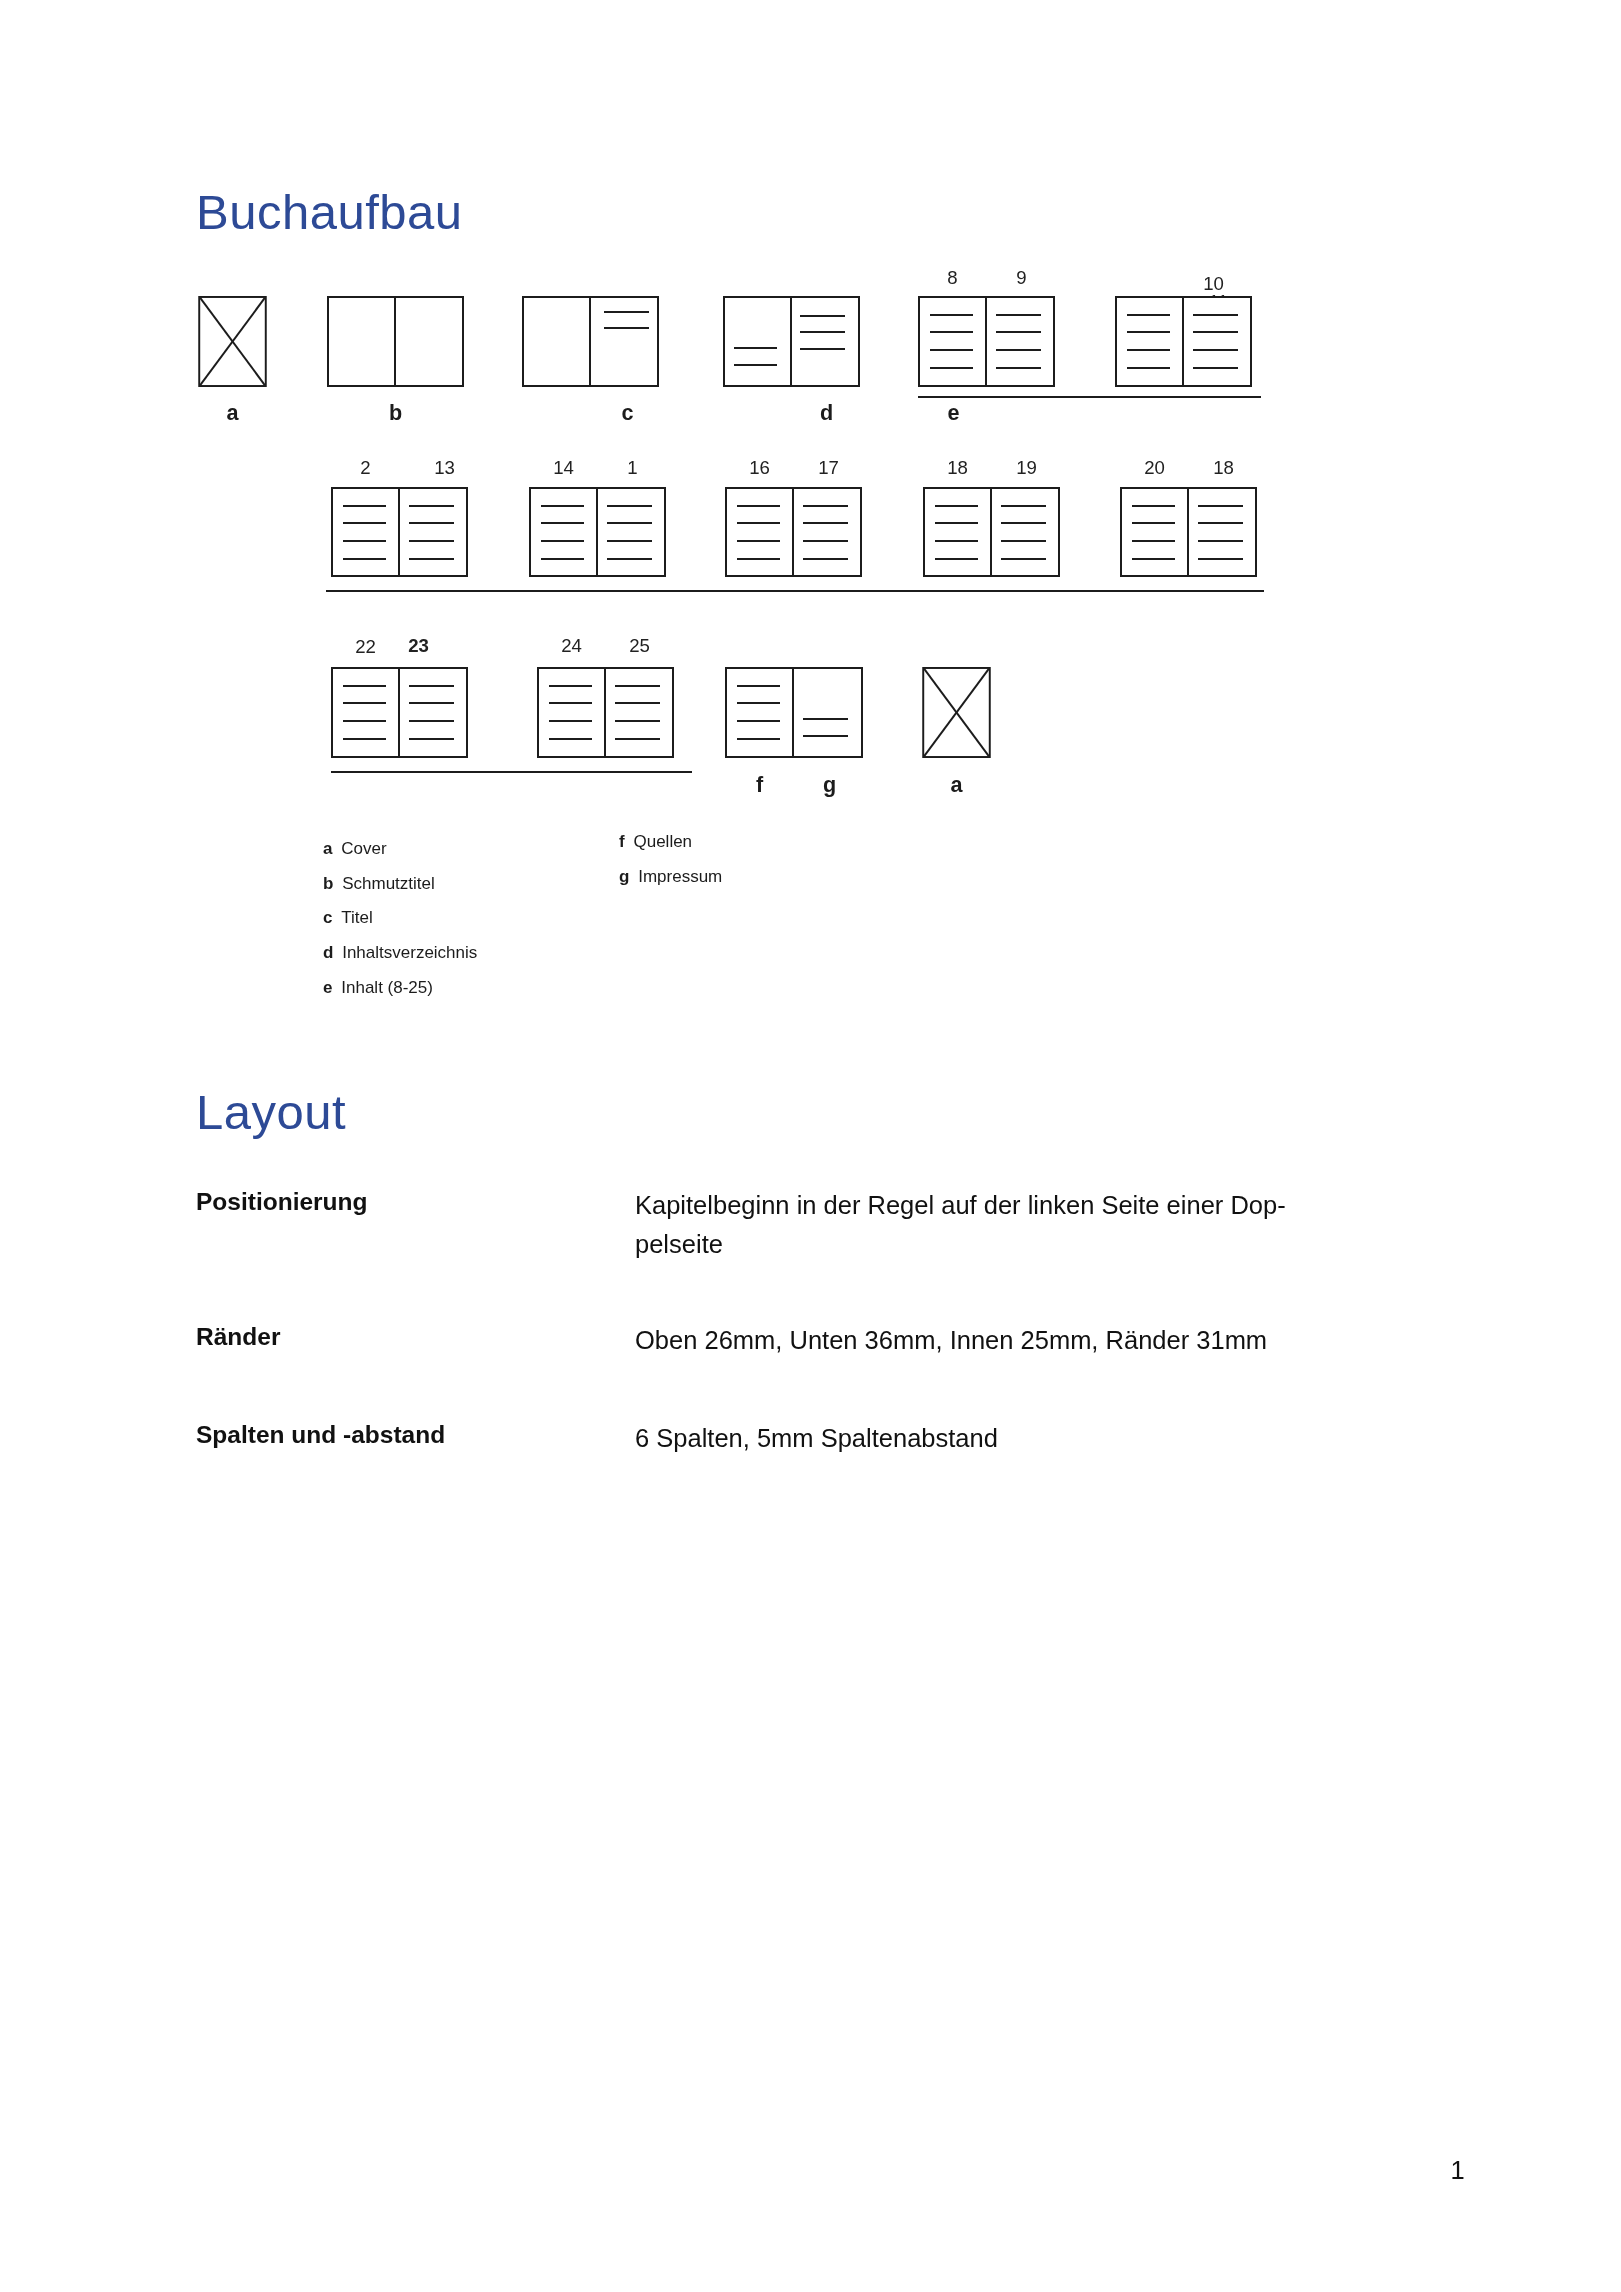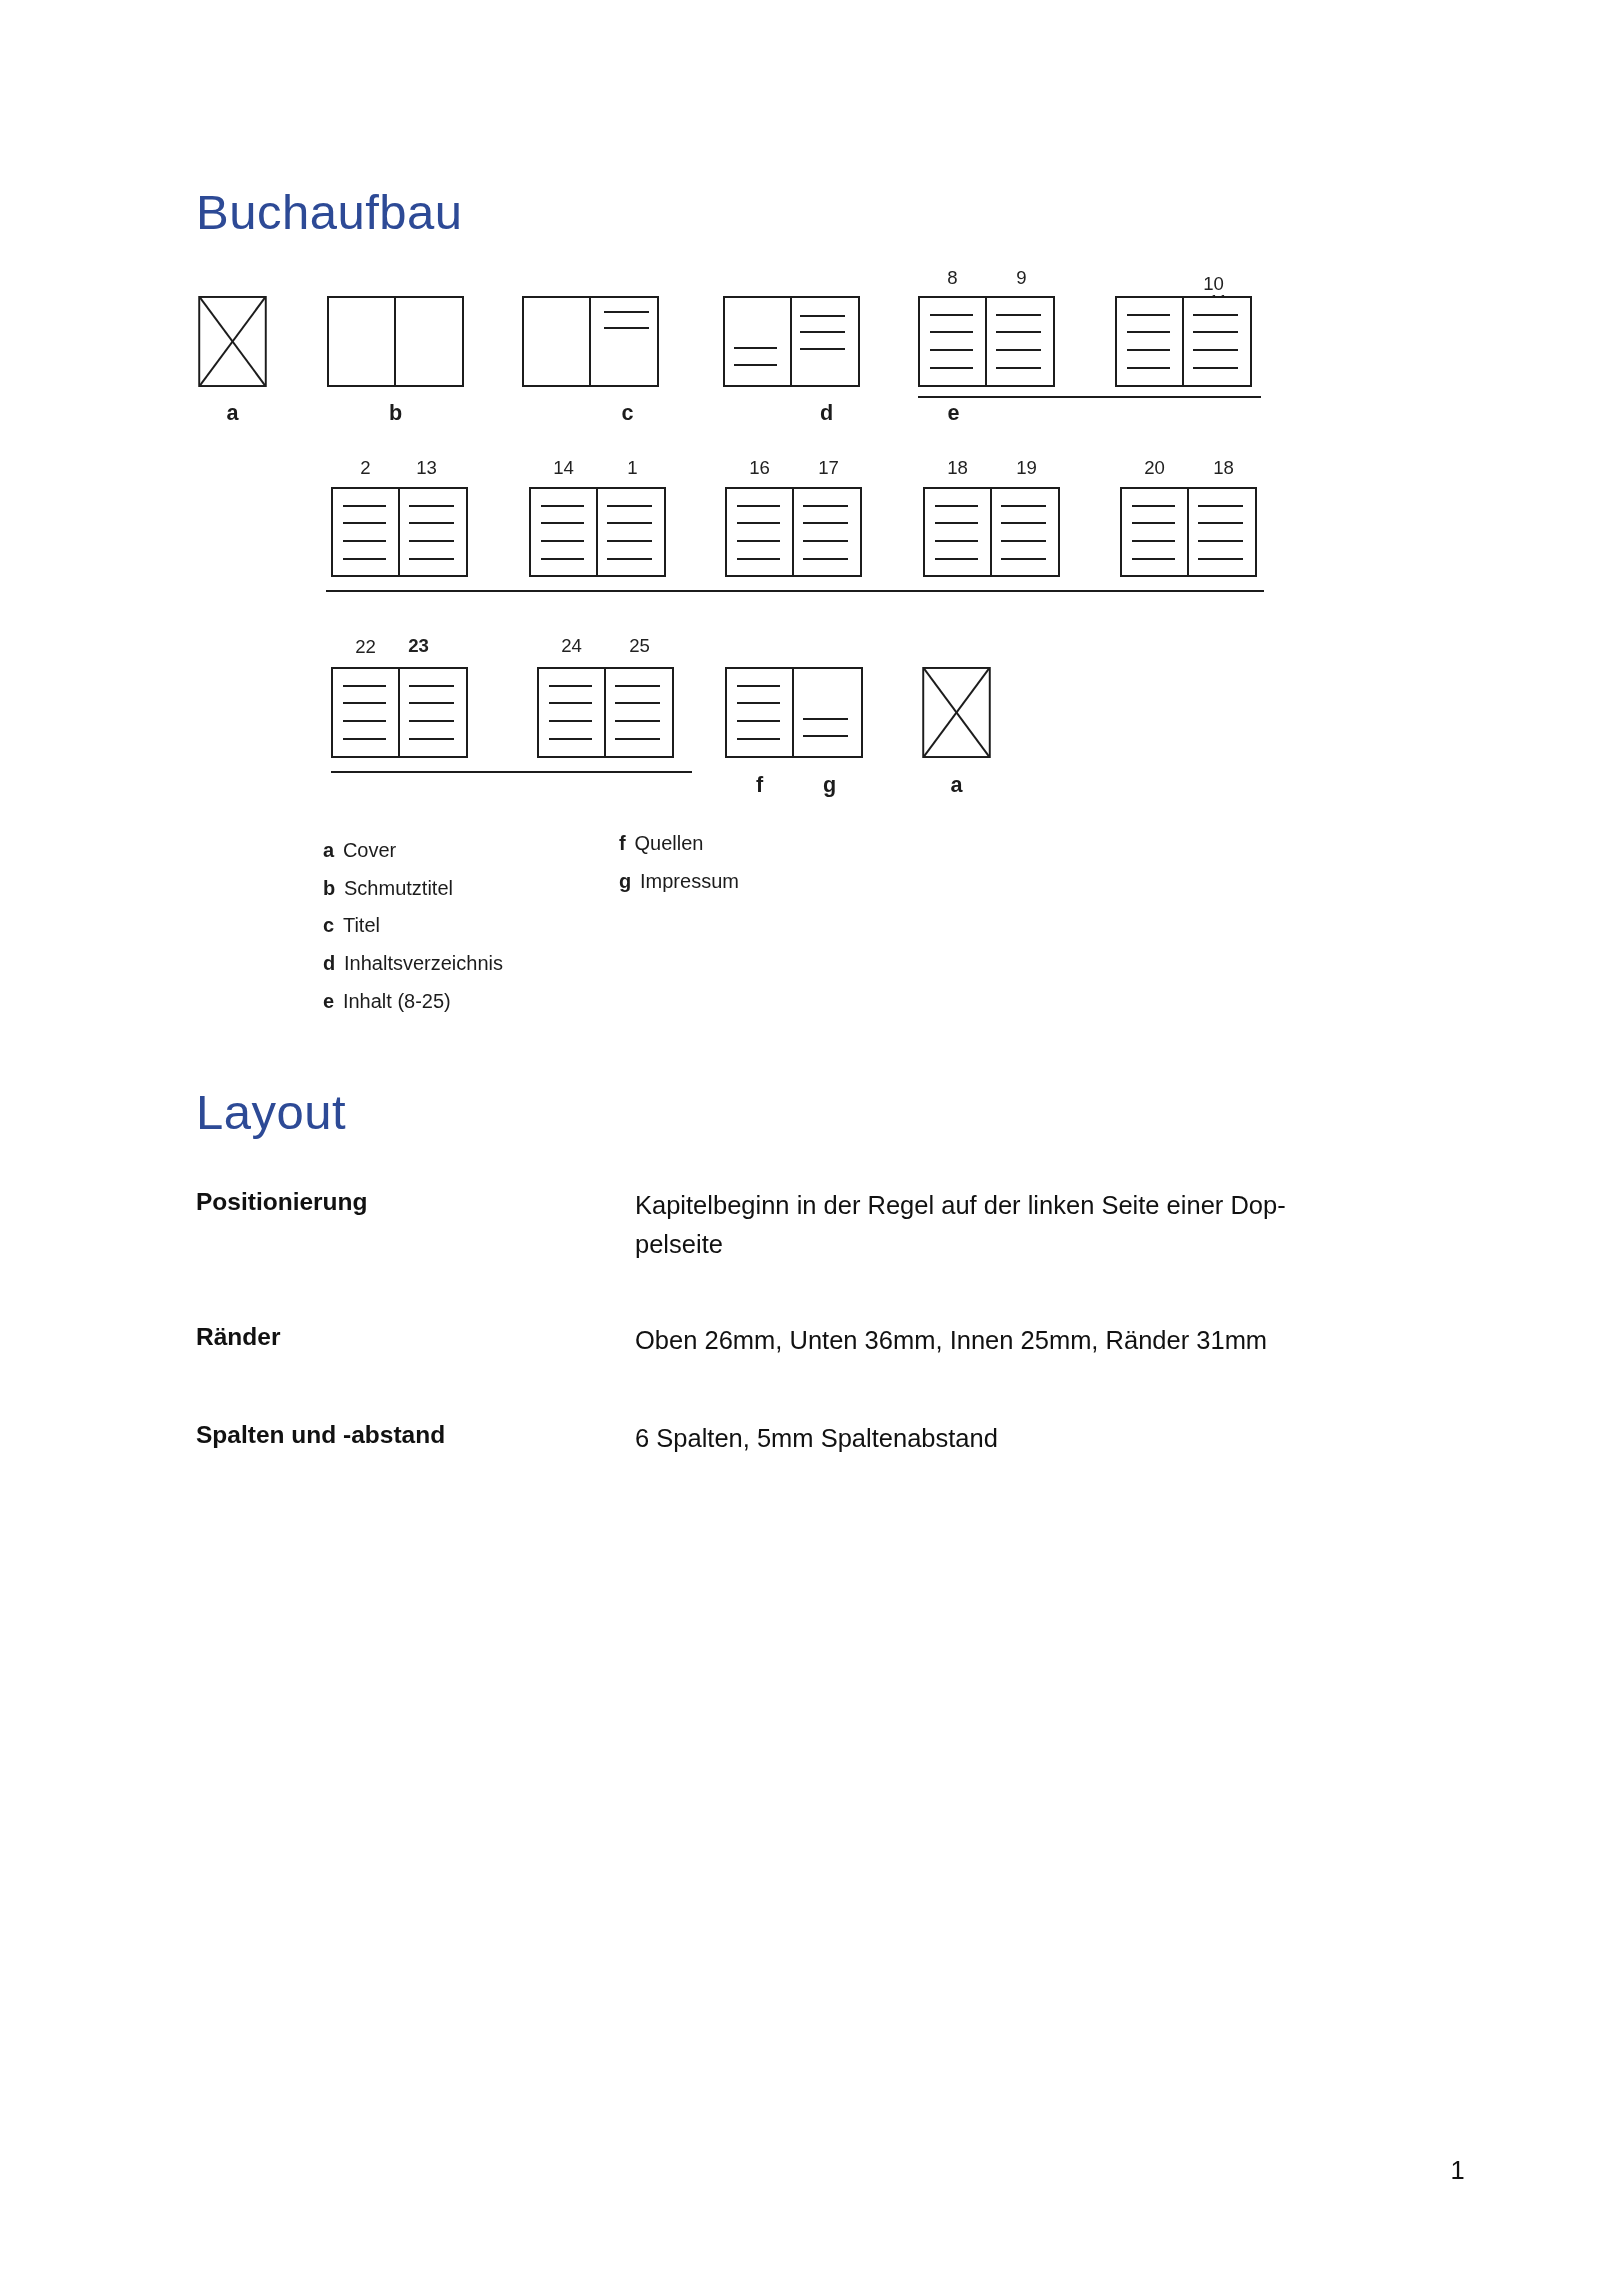--- a/index.html
+++ b/index.html
@@ -39,21 +39,21 @@
     position:absolute;width:43px;text-align:center;
     font-size:18.6px;color:#222;
   }
   .diagram-label{
     position:absolute;width:35px;text-align:center;
     font-size:21.6px;font-weight:700;color:var(--ink);
   }
   .rule{position:absolute;height:2px;background:var(--ink);}
 
   
-  .legend-col{position:absolute;font-size:20px;}
+  .legend-col{position:absolute;font-size:17px;}
   .legend-entry{margin-bottom:14.7px;white-space:nowrap;}
   .legend-key{font-weight:700;margin-right:8.8px;}
 
   
   .spec-label{
     position:absolute;left:196px;
     font-size:24.5px;font-weight:700;color:#111;
   }
   .spec-value{
     position:absolute;left:635px;width:843px;
@@ -133,21 +133,21 @@
           <div class="pline" style="left: 9.8px; right: 11.8px; top: 69px;"></div>
         </div>
       </div>
       <div class="rule" style="left: 918px; top: 396px; width: 343px;"></div>
       <div class="diagram-label" style="left: 215px; top: 400px;">a</div>
       <div class="diagram-label" style="left: 378px; top: 400px;">b</div>
       <div class="diagram-label" style="left: 610px; top: 400px;">c</div>
       <div class="diagram-label" style="left: 809px; top: 400px;">d</div>
       <div class="diagram-label" style="left: 936px; top: 400px;">e</div>
       <div class="pagenum" style="left: 344px; top: 457px;">2</div>
-      <div class="pagenum" style="left: 405px; top: 457px;">13</div>
+      <div class="pagenum" style="left: 423px; top: 457px;">13</div>
       <div class="spread" style="left: 331px; top: 487px; width: 137px; height: 90px;">
         <div class="page left">
           <div class="pline" style="left: 9.8px; right: 11.8px; top: 15.7px;"></div>
           <div class="pline" style="left: 9.8px; right: 11.8px; top: 33px;"></div>
           <div class="pline" style="left: 9.8px; right: 11.8px; top: 51px;"></div>
           <div class="pline" style="left: 9.8px; right: 11.8px; top: 69px;"></div>
         </div>
         <div class="page">
           <div class="pline" style="left: 9.8px; right: 11.8px; top: 15.7px;"></div>
           <div class="pline" style="left: 9.8px; right: 11.8px; top: 33px;"></div>

